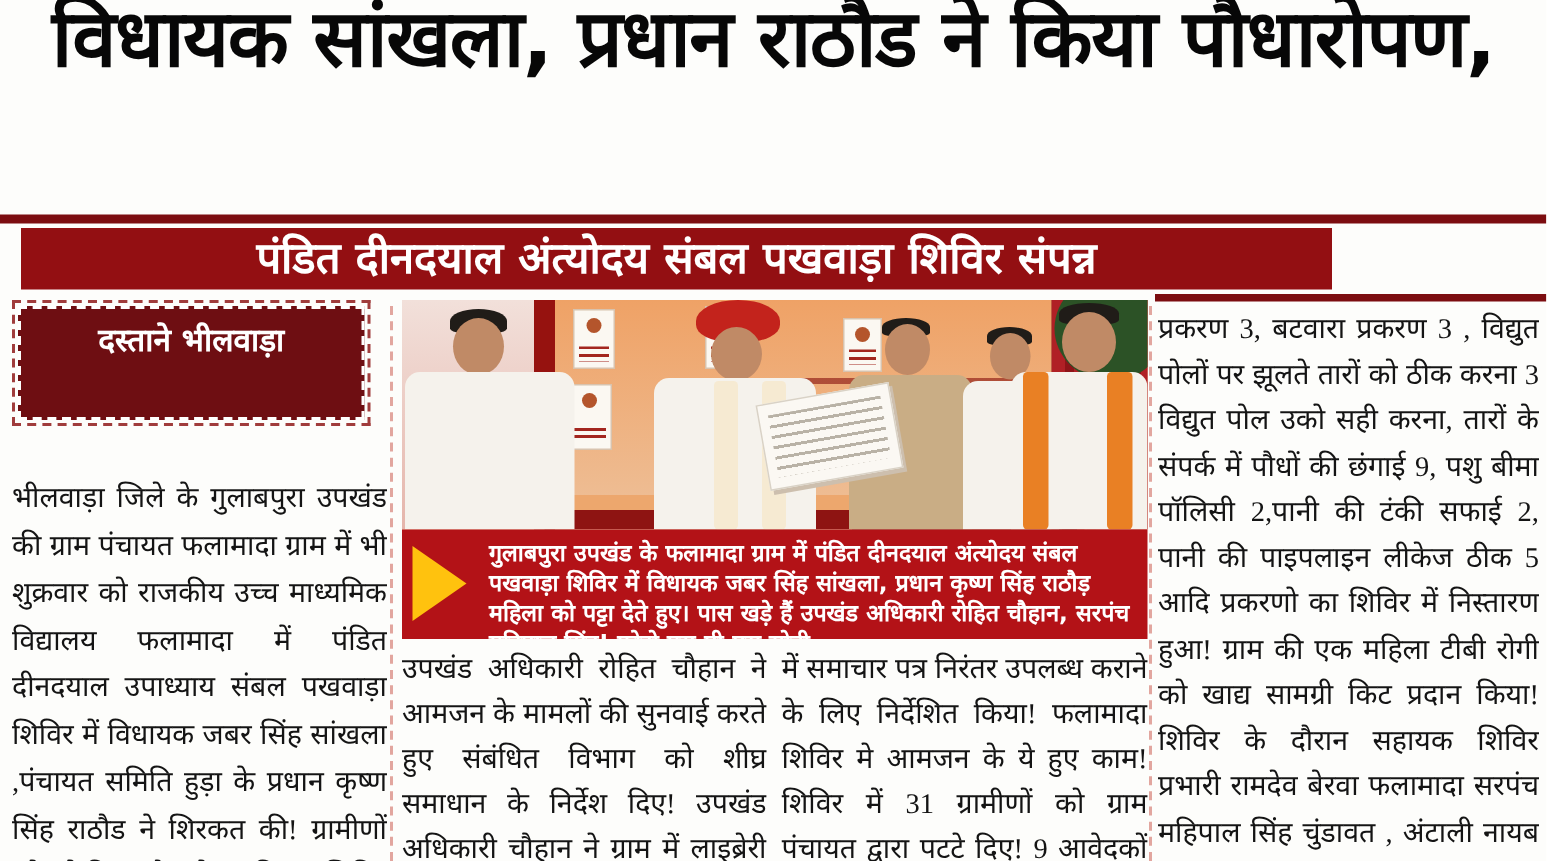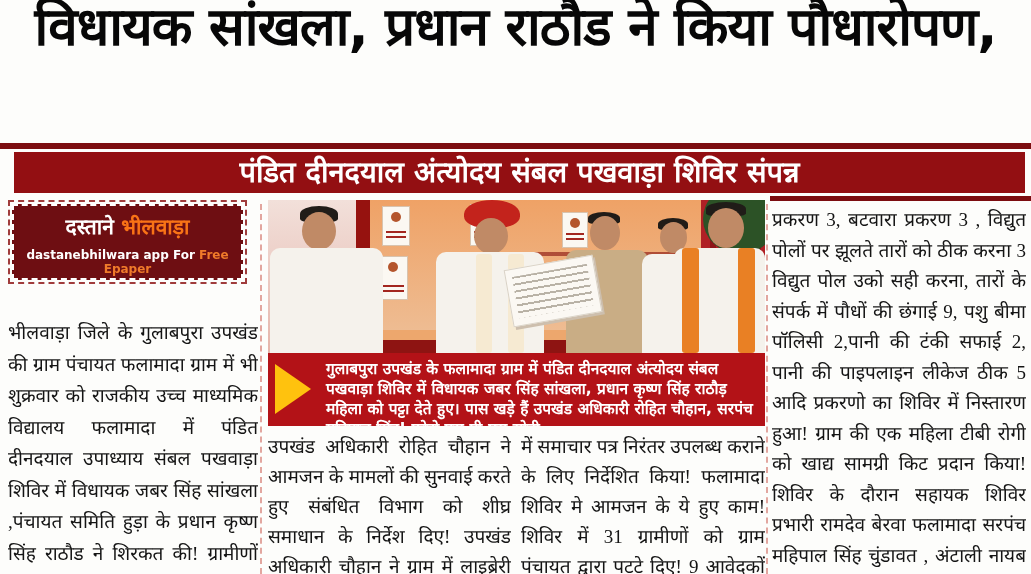--- a/index.html
+++ b/index.html
@@ -18,36 +18,36 @@
     font-weight:bold; color:#070707; font-size:53px; line-height:70px;
     letter-spacing:-1px; white-space:nowrap;
   }
 
   
   .top-rule {
     position:absolute; top:143px; left:0; width:1031px; height:6px;
     background:#7c0d10;
   }
   .banner {
-    position:absolute; top:152px; left:14px; width:1011px; height:41px;
+    position:absolute; top:152px; left:14px; width:874px; height:41px;
     background:#930f12; color:#ffffff; text-align:center;
     font-family:"DejaVu Sans","Liberation Sans",sans-serif;
     font-weight:bold; font-size:29px; line-height:41px; white-space:nowrap;
   }
 
   
   .masthead {
     position:absolute; top:204px; left:12px; width:231px; height:76px;
     background:#6e0e12; border:2px dashed #ffffff;
     outline:2px dashed #a03c3c; outline-offset:2px;
     text-align:center; color:#fff;
     font-family:"DejaVu Sans","Liberation Sans",sans-serif;
   }
   .masthead-title { margin-top:9px; font-size:21px; font-weight:bold; line-height:24px; }
-  .masthead-title .part2 { color:#f97316; }
+  .masthead-title .part2 { color:#ffffff; }
   .masthead-tagline { margin-top:9px; font-size:12px; font-weight:bold; }
   .masthead-tagline .part2 { color:#f07a2a; }
 
   
   .byline {
     position:absolute; top:287px; left:8px; width:250px;
     display:flex; justify-content:space-between;
     font-size:21px; font-weight:bold; color:#0c0c0c;
   }
   .bodycol {
@@ -129,23 +129,20 @@
     <div>विधायक सांखला, प्रधान राठौड ने किया पौधारोपण,</div>
   </div>
 
   <div class="top-rule"></div>
   <div class="banner">पंडित दीनदयाल अंत्योदय संबल पखवाड़ा शिविर संपन्न</div>
 
   <div class="masthead">
     <div class="masthead-title">
       <span class="part1">दस्ताने</span><span class="part2"> भीलवाड़ा</span>
     </div>
-    <div class="masthead-tagline">
-      <span class="part1">dastanebhilwara app For </span><span class="part2">Free Epaper</span>
-    </div>
   </div>
 
 
   <div class="bodycol col1">भीलवाड़ा जिले के गुलाबपुरा उपखंड की ग्राम पंचायत फलामादा ग्राम में भी शुक्रवार को राजकीय उच्च माध्यमिक विद्यालय फलामादा में पंडित दीनदयाल उपाध्याय संबल पखवाड़ा शिविर में विधायक जबर सिंह सांखला ,पंचायत समिति हुड़ा के प्रधान कृष्ण सिंह राठौड ने शिरकत की! ग्रामीणों को पट्टे दिए! पौधारोपण किया! शिविर में अधिकारियों से जानकारी लेकर राज्य सरकार की मन्शा के अनुरूप आमजन को राहत देने का निर्देश दिया! ग्रामीणों ने विधायक सांखला का स्वागत सम्मान भी किया! शिविर प्रभारी</div>
   <div class="bodycol col2">उपखंड अधिकारी रोहित चौहान ने आमजन के मामलों की सुनवाई करते हुए संबंधित विभाग को शीघ्र समाधान के निर्देश दिए! उपखंड अधिकारी चौहान ने ग्राम में लाइब्रेरी का भी निरीक्षण किया! लाइब्रेरी में समाचार पत्र आदि के बारे में जानकारी! उन्होंने लाइब्रेरी</div>
   <div class="bodycol col3">में समाचार पत्र निरंतर उपलब्ध कराने के लिए निर्देशित किया! फलामादा शिविर मे आमजन के ये हुए काम! शिविर में 31 ग्रामीणों को ग्राम पंचायत द्वारा पटटे दिए! 9 आवेदकों को जॉब कार्ड प्रदान किये! पेंशन सत्यापन 12 ,सीमा ज्ञान 13, पत्थर गाड़ी 6, नामांतरण 15, रास्ता</div>
   <div class="col4-rule"></div>
   <div class="bodycol col4">प्रकरण 3, बटवारा प्रकरण 3 , विद्युत पोलों पर झूलते तारों को ठीक करना 3 विद्युत पोल उको सही करना, तारों के संपर्क में पौधों की छंगाई 9, पशु बीमा पॉलिसी 2,पानी की टंकी सफाई 2, पानी की पाइपलाइन लीकेज ठीक 5 आदि प्रकरणो का शिविर में निस्तारण हुआ! ग्राम की एक महिला टीबी रोगी को खाद्य सामग्री किट प्रदान किया! शिविर के दौरान सहायक शिविर प्रभारी रामदेव बेरवा फलामादा सरपंच महिपाल सिंह चुंडावत , अंटाली नायब तहसीलदार मुकेश गुर्जर, पटवारी भूपेंद्र जाट, सहायक ब्लॉक शिक्षा अधिकारी शिवकुमार टेलर ग्राम विकास अधिकारी पूसा नाथ योगी सहित ब्लॉक स्तरीय अधिकारी मौजूद थे!</div>
 
   <div class="vsep vsep-left"></div>

